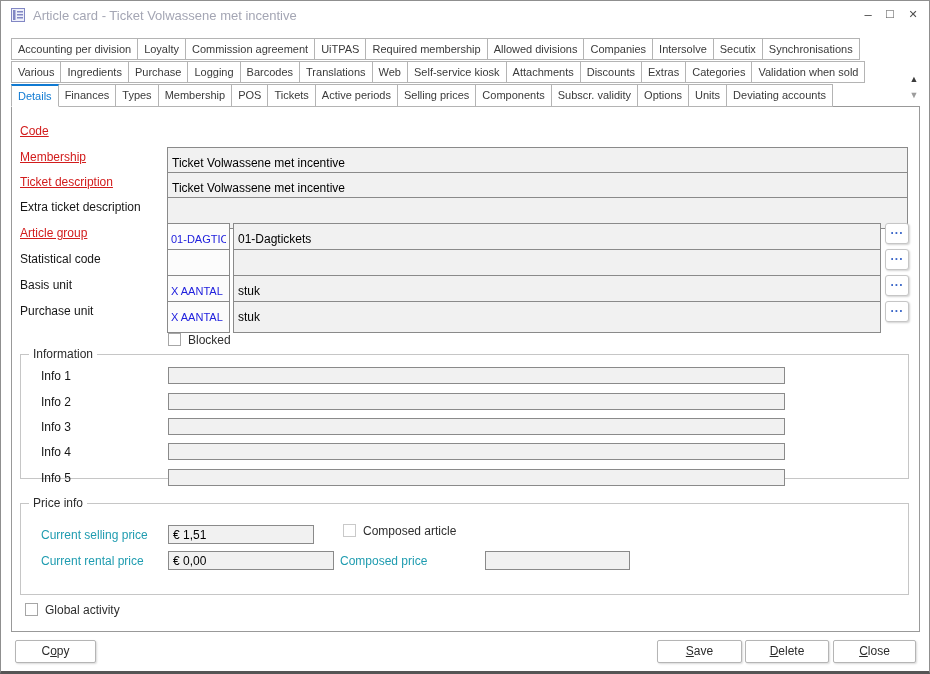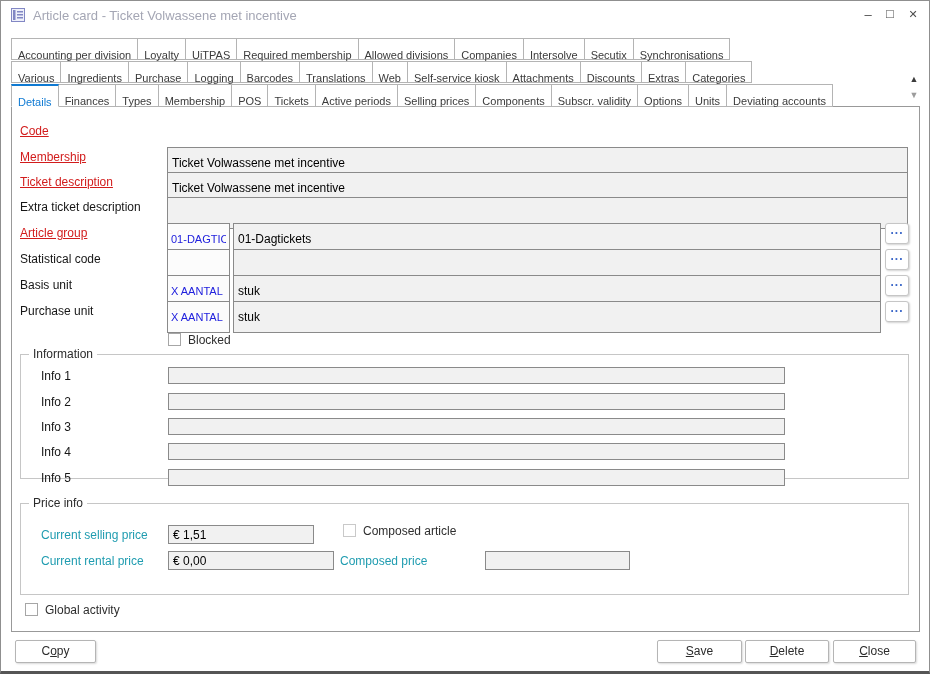--- a/index.html
+++ b/index.html
@@ -14,21 +14,21 @@
   .title-icon{position:absolute;left:9px;top:6px;width:16px;height:16px;}
   .title-text{position:absolute;left:32px;top:7px;font-size:13px;color:#a4a6b4;white-space:nowrap;}
   .win-ctrl{position:absolute;top:4px;width:18px;height:18px;color:#4d4d4d;text-align:center;cursor:default;}
   .ctrl-min{right:52px;font-size:13px;line-height:20px;}
   .ctrl-max{right:30px;font-size:13px;line-height:17px;}
   .ctrl-close{right:7px;font-size:11px;line-height:18px;}
   
   .tabrow{position:absolute;left:10px;display:flex;z-index:2;}
   .row1{top:37px;} .row2{top:60px;} .row3{top:83px;}
   .tab{
-    height:22px;line-height:20px;padding:6px 6px;border:1px solid #b4b4b4;background:#fff;
+    height:22px;line-height:20px;padding:0 6px;border:1px solid #b4b4b4;background:#fff;
     color:#3a3a3a;font-size:11px;white-space:nowrap;margin-left:-1px;cursor:default;
   }
   .tab:first-child{margin-left:0;}
   .row3 .tab{height:23px;}
   .tab.active{
     border-top:2px solid #0f7ad3;border-bottom:1px solid #fff;color:#0f7ad3;
     background:#fff;z-index:3;position:relative;
   }
   .tab-scroll{position:absolute;width:20px;height:14px;text-align:center;font-size:9px;line-height:14px;cursor:default;}
   .scroll-up{left:903px;top:71px;color:#3b3b3b;}
@@ -81,20 +81,21 @@
     </span>
     <span class="title-text">Article card - Ticket Volwassene met incentive</span>
     <span class="win-ctrl ctrl-min">–</span>
     <span class="win-ctrl ctrl-max">□</span>
     <span class="win-ctrl ctrl-close">✕</span>
   </div>
 
   <div class="tabrow row1">
     <span class="tab">Accounting per division</span>
     <span class="tab">Loyalty</span>
+    <span class="tab">Commission agreement</span>
     <span class="tab">UiTPAS</span>
     <span class="tab">Required membership</span>
     <span class="tab">Allowed divisions</span>
     <span class="tab">Companies</span>
     <span class="tab">Intersolve</span>
     <span class="tab">Secutix</span>
     <span class="tab">Synchronisations</span>
   </div>
 
   <div class="tabrow row2">
@@ -103,20 +104,21 @@
     <span class="tab">Purchase</span>
     <span class="tab">Logging</span>
     <span class="tab">Barcodes</span>
     <span class="tab">Translations</span>
     <span class="tab">Web</span>
     <span class="tab">Self-service kiosk</span>
     <span class="tab">Attachments</span>
     <span class="tab">Discounts</span>
     <span class="tab">Extras</span>
     <span class="tab">Categories</span>
+    <span class="tab">Validation when sold</span>
   </div>
 
   <div class="tabrow row3">
     <span class="tab active">Details</span>
     <span class="tab">Finances</span>
     <span class="tab">Types</span>
     <span class="tab">Membership</span>
     <span class="tab">POS</span>
     <span class="tab">Tickets</span>
     <span class="tab">Active periods</span>

